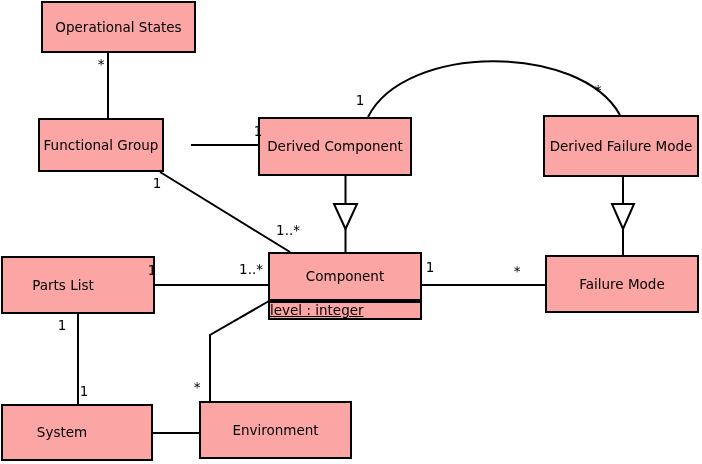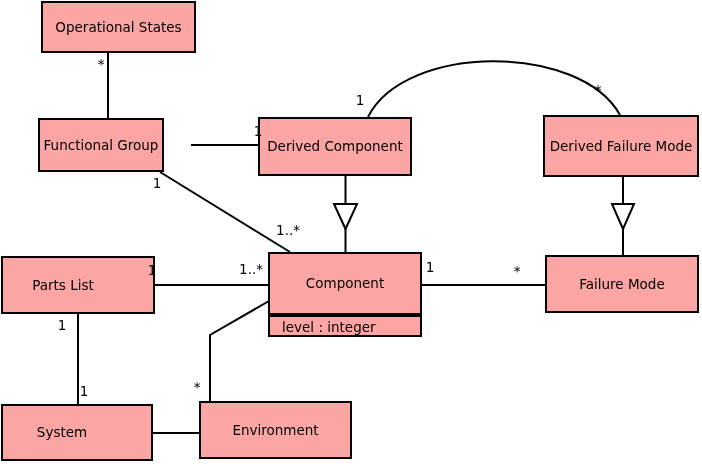--- a/index.html
+++ b/index.html
@@ -39,38 +39,38 @@
   .b-fg  { left: 38px;  top: 118px; width: 126px; height: 54px; }
   .b-dc  { left: 258px; top: 117px; width: 154px; height: 59px; }
   .b-dfm { left: 543px; top: 115px; width: 156px; height: 62px; }
   .b-pl  { left: 1px;   top: 256px; width: 154px; height: 58px; }
   .b-fm  { left: 545px; top: 255px; width: 154px; height: 58px; }
   .b-sys { left: 1px;   top: 404px; width: 152px; height: 57px; }
   .b-env { left: 199px; top: 401px; width: 153px; height: 58px; }
 
   
   .b-comp {
-    left: 268px; top: 252px; width: 154px; height: 85px;
+    left: 268px; top: 252px; width: 154px; height: 68px;
     flex-direction: column;
     align-items: stretch;
     justify-content: flex-start;
     padding: 0;
   }
   .b-comp .name-compartment {
     height: 59px;
     border-bottom: 4px solid #000000;
     display: flex;
     align-items: center;
     justify-content: center;
   }
   .b-comp .attr-compartment {
     flex: 1;
     display: flex;
     align-items: flex-end;
-    padding-left: 12px;
+    text-decoration: underline;
   }
 
   .mult {
     position: absolute;
     transform: translate(-50%, -50%);
     font-size: 13.5px;
     line-height: 1;
     z-index: 3;
     white-space: nowrap;
   }

